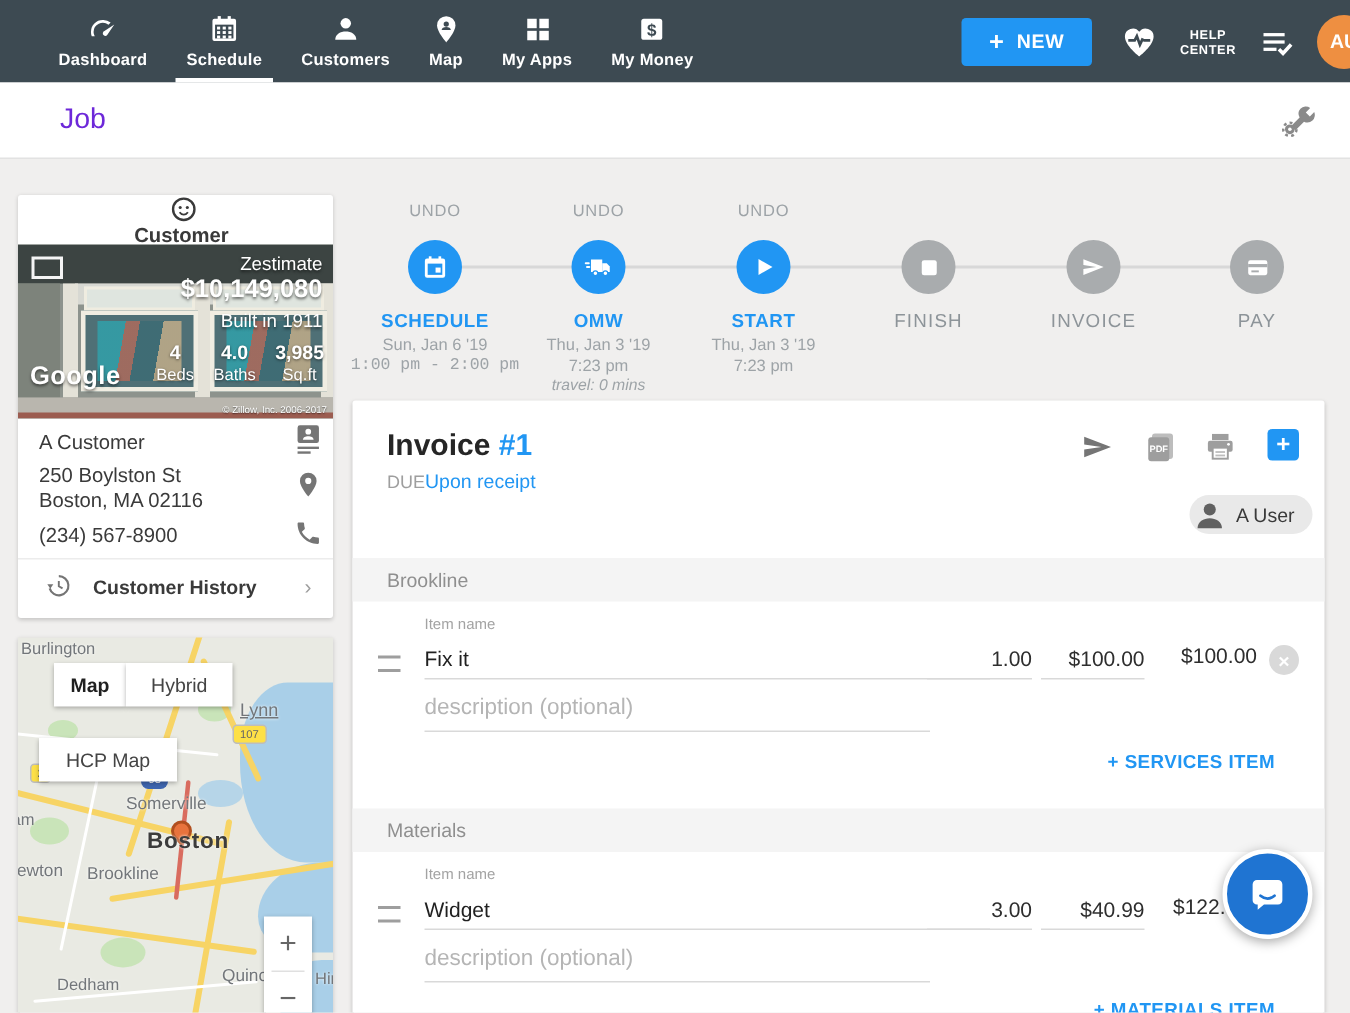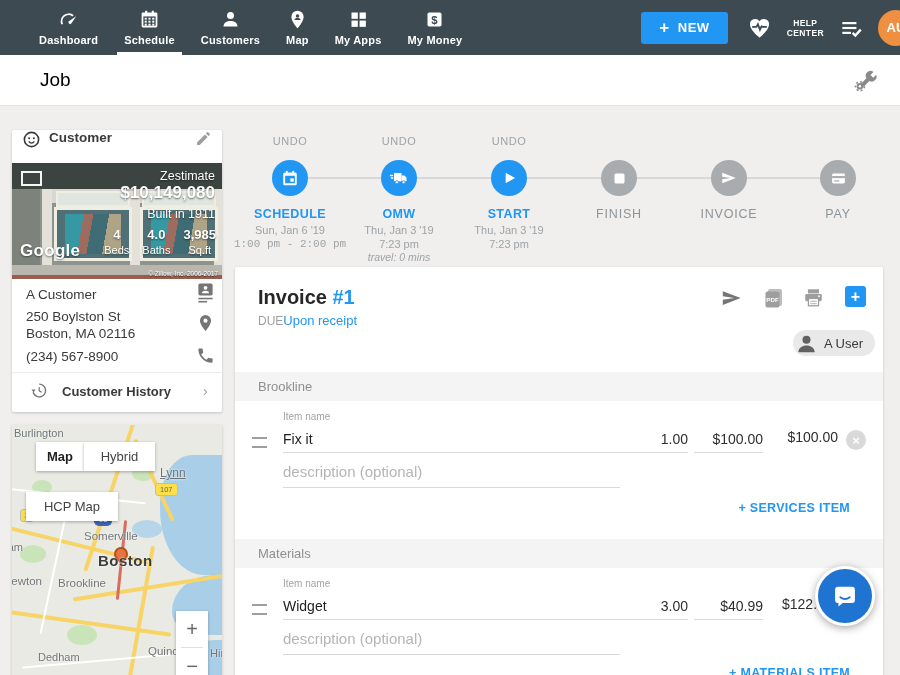--- a/index.html
+++ b/index.html
@@ -17,29 +17,29 @@
   .nav-right{margin-left:auto;display:flex;align-items:center;padding-right:12px;}
   .btn-new{background:#2196f3;color:#fff;font-weight:bold;font-size:13px;letter-spacing:.5px;
            border-radius:3px;height:32px;padding:0 18px;display:flex;align-items:center;gap:8px;cursor:pointer;}
   .btn-new .plus{font-size:17px;font-weight:bold;}
   .help-center{color:#fff;font-size:8.5px;font-weight:bold;text-align:center;line-height:10px;letter-spacing:.4px;margin:0 14px;}
   .avatar{width:36px;height:36px;border-radius:50%;background:#ee8f41;color:#fff;font-size:13px;font-weight:bold;
           display:flex;align-items:center;justify-content:center;margin-left:14px;cursor:pointer;}
 
   
   .pagebar{left:0;top:55px;width:900px;height:50px;background:#fff;border-bottom:1px solid #e2e2e2;}
-  .page-title{left:40px;top:69px;font-size:19px;color:#000000;}
+  .page-title{left:40px;top:69px;font-size:19px;color:#6d28d9;}
   .job-settings{right:22px;top:68px;cursor:pointer;}
 
   
   .card{background:#fff;border-radius:2px;box-shadow:0 1px 3px rgba(0,0,0,.18);}
 
   
   .cust-card{left:12px;top:130px;width:210px;height:282px;}
-  .cust-head{left:12px;top:130px;width:210px;height:33px;border-bottom:1px solid #ececec;display:flex;align-items:flex-start;padding:0;}
+  .cust-head{left:12px;top:130px;width:210px;height:33px;border-bottom:1px solid #ececec;display:flex;align-items:center;padding:0;flex-direction:column;}
   .cust-head .t{font-size:13.5px;font-weight:bold;color:#3a3a3a;margin-left:8px;}
   .photo{left:12px;top:163px;width:210px;height:116px;overflow:hidden;background:#8d938d;}
   .ph-top{position:absolute;left:0;top:0;width:210px;height:26px;background:#3c4442;}
   .ph-awning{position:absolute;left:38px;top:26px;width:172px;height:14px;background:#d7d8d2;}
   .ph-pillar{position:absolute;top:26px;width:10px;bottom:14px;background:#e4e2d8;}
   .ph-glass{position:absolute;top:44px;height:48px;background:#4f7076;border:3px solid #f0ede2;}
   .ph-glass .disp{position:absolute;inset:4px 8px;background:linear-gradient(100deg,#2fa3ad 0 30%,#b26a5a 30% 45%,#3b6b74 45% 70%,#c8b08a 70% 100%);opacity:.8;}
   .ph-trans{position:absolute;top:28px;height:12px;background:#dfe5df;border:2px solid #efece0;}
   .ph-walk{position:absolute;left:0;bottom:0;width:210px;height:14px;background:#b9b6ae;}
   .ph-curb{position:absolute;left:0;bottom:0;width:210px;height:4px;background:#9b5c50;}

